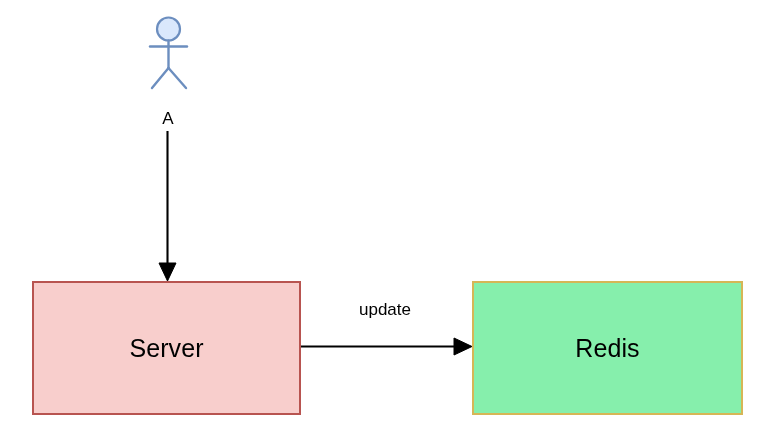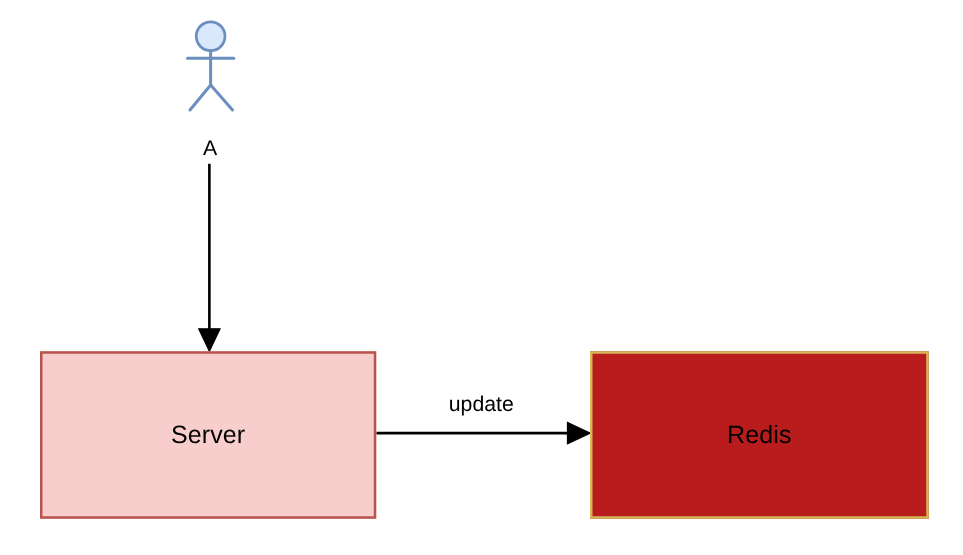--- a/index.html
+++ b/index.html
@@ -24,39 +24,39 @@
   }
   .node-box {
     position: absolute;
     box-sizing: border-box;
     display: flex;
     align-items: center;
     justify-content: center;
   }
   .node-label {
     font-family: "Liberation Sans", sans-serif;
-    font-size: 20px;
+    font-size: 25px;
     color: #000000;
     line-height: 1;
     letter-spacing: 0.1px;
   }
   #server-node {
     left: 32px;
     top: 281px;
     width: 269px;
     height: 134px;
     background: #f8cecc;
     border: 2px solid #b85450;
   }
   #redis-node {
     left: 472px;
     top: 281px;
     width: 271px;
     height: 134px;
-    background: #b91c1c;
+    background: #86efac;
     border: 2px solid #d6b656;
   }
   .edge-label {
     position: absolute;
     font-family: "Liberation Sans", sans-serif;
     font-size: 17px;
     color: #000000;
     background: #ffffff;
     white-space: nowrap;
     line-height: 1.1;
@@ -66,21 +66,21 @@
   #actor-label {
     left: 168px;
     top: 119px;
   }
   #heartbeat-label {
     left: 172px;
     top: 181px;
   }
   #update-label {
     left: 385px;
-    top: 324px;
+    top: 310px;
     background: transparent;
   }
 </style>
 </head>
 <body>
 
 <div id="canvas">
 
   <svg class="diagram-svg" viewBox="0 0 770 444">
 

